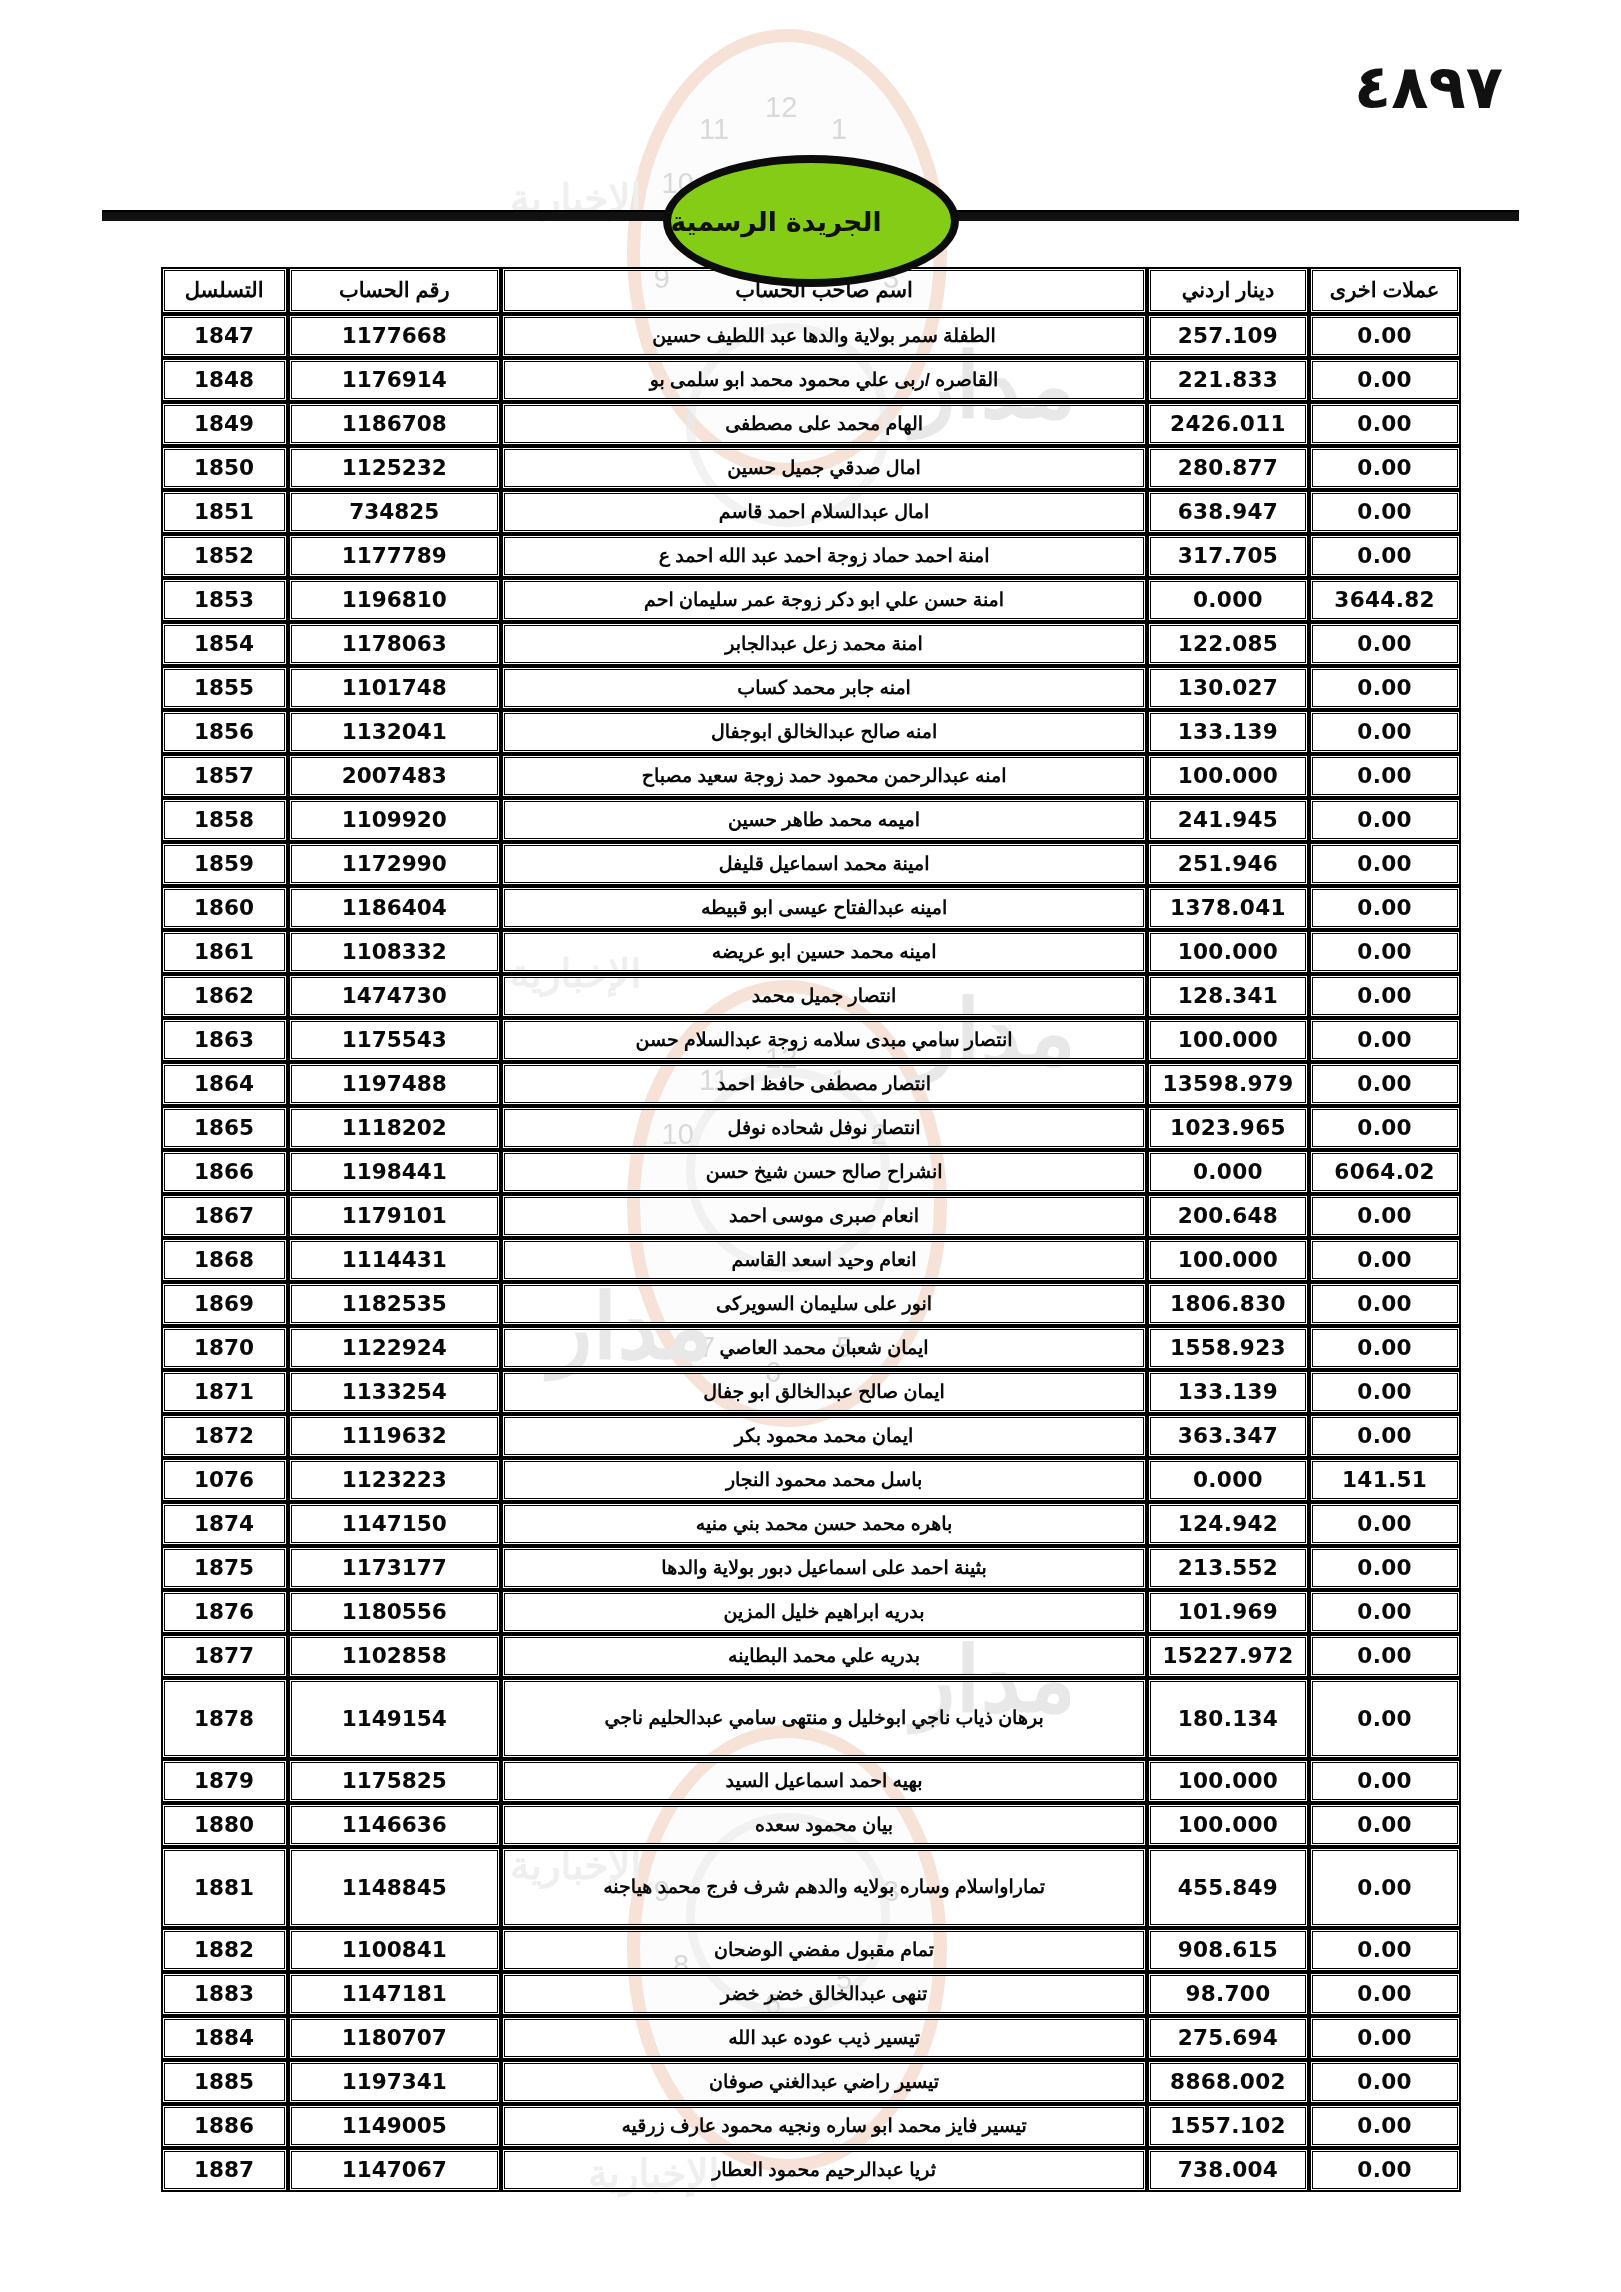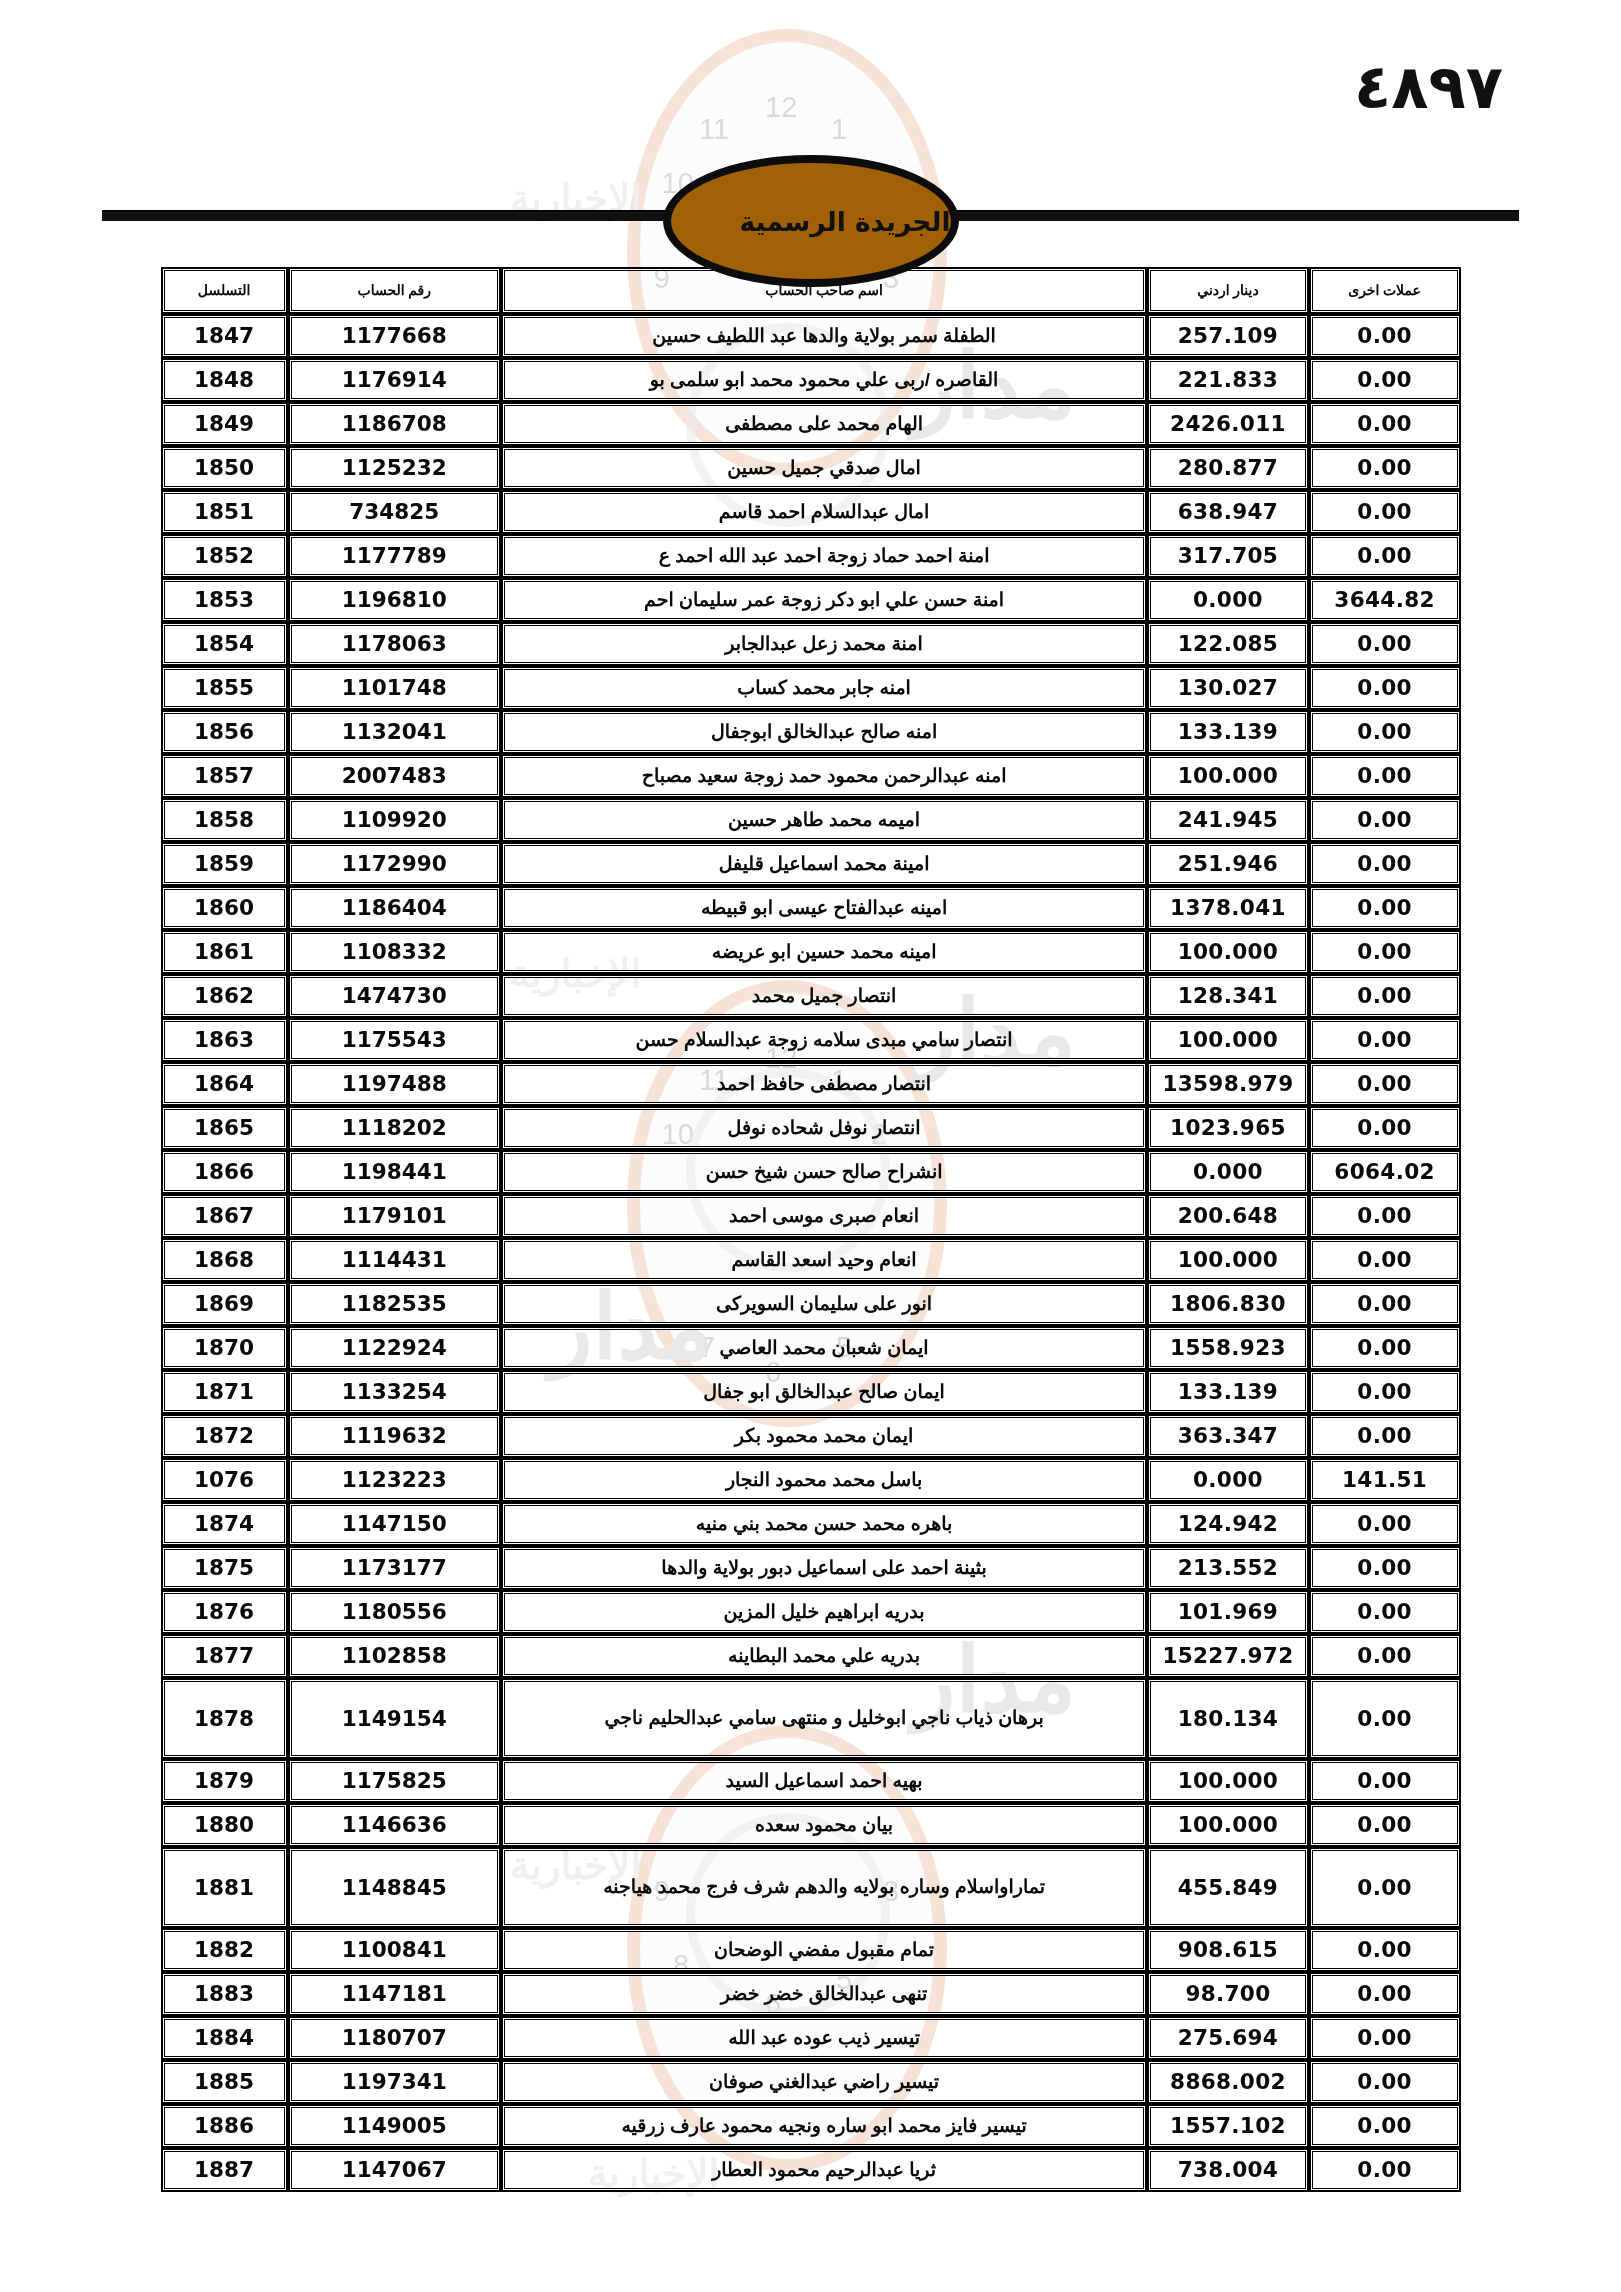--- a/index.html
+++ b/index.html
@@ -95,24 +95,24 @@
   }
   .gazette-oval {
     position: absolute;
     left: 50%;
     transform: translateX(-50%);
     top: 155px;
     width: 280px;
     height: 116px;
     border: 8.8px solid #0c0c0c;
     border-radius: 50%;
-    background: #a16207;
+    background: #84cc16;
     display: flex;
     align-items: center;
-    justify-content: flex-start;
+    justify-content: flex-end;
     z-index: 4;
   }
   .gazette-oval span {
     font-size: 26.5px;
     font-weight: bold;
     color: #111;
     font-family: "DejaVu Sans", "Liberation Sans", sans-serif;
   }
 
   
@@ -142,23 +142,23 @@
     font-weight: bold;
   }
   
   col.c-other { width: 129px; }
   col.c-jod   { width: 137px; }
   col.c-name  { width: 549px; }
   col.c-acct  { width: 181px; }
   col.c-seq   { width: 108px; }
 
   th.hdr, td.hdr {
-    font-size: 14px;
+    font-size: 21px;
     height: 39px;
-    font-family: Liberation Serif, serif;
+    font-family: Liberation Sans, sans-serif;
   }
   td.blank-hdr { height: 37px; }
   td.branch {
     font-size: 21.6px;
     font-family: "DejaVu Sans", "Liberation Sans", sans-serif;
   }
   td.cell-num {
     font-size: 21.6px;
     font-family: "DejaVu Sans", sans-serif;
     letter-spacing: 0.3px;

